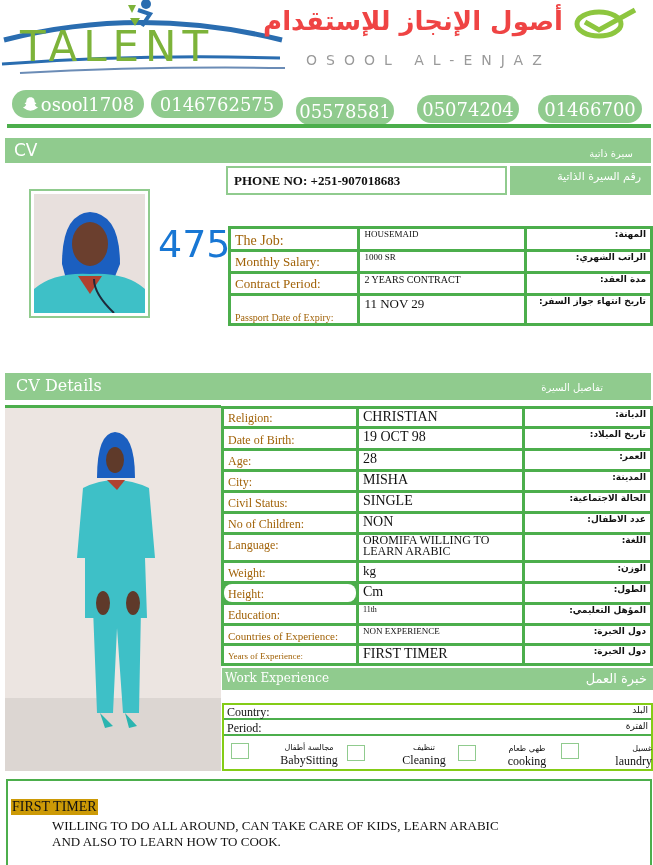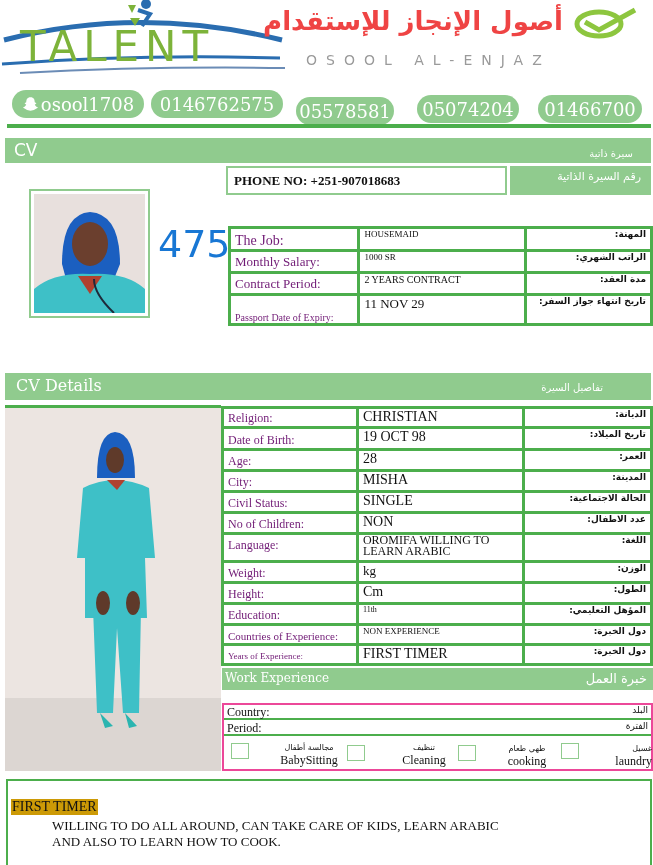--- a/index.html
+++ b/index.html
@@ -29,29 +29,29 @@
   .cvno-box { left: 510px; top: 166px; width: 141px; height: 29px; background: #90cb8e; color: #fff; font-family: "DejaVu Sans", sans-serif; font-size: 11px; direction: rtl; padding-right: 10px; padding-top: 4px; letter-spacing: 1px; }
 
   .photo-small { left: 29px; top: 189px; width: 121px; height: 129px; border: 2px solid #90cb8e; padding: 3px; background: #fff; }
   .photo-inner { width: 100%; height: 100%; background: #e9e1de; position: relative; overflow: hidden; }
 
   .cv-number { left: 158px; top: 222px; font-family: "DejaVu Sans", sans-serif; font-size: 38px; color: #1877d4; }
 
   
   table.grid { position: absolute; border-collapse: separate; border-spacing: 3px; background: #4cae4c; }
   table.grid td { background: #fff; padding: 0 4px; vertical-align: top; }
-  td.lbl { font-family: "Liberation Serif", serif; color: #701a75; }
+  td.lbl { font-family: "Liberation Serif", serif; color: #a16207; }
   td.val { font-family: "Liberation Serif", serif; color: #111; }
   td.ar { text-align: right; font-family: "DejaVu Sans", sans-serif; font-size: 9px; font-weight: bold; direction: rtl; vertical-align: middle; }
 
   .photo-full { left: 5px; top: 408px; width: 216px; height: 363px; background: #ece5e1; overflow: hidden; }
   .frame-top { left: 5px; top: 405px; width: 216px; height: 4px; background: #4cae4c; }
 
   .work-bar { left: 222px; top: 668px; width: 431px; height: 22px; }
-  .we-box { left: 222px; top: 703px; width: 431px; height: 68px; border: 2px solid #ec4899; }
+  .we-box { left: 222px; top: 703px; width: 431px; height: 68px; border: 2px solid #84cc16; }
   .we-row { position: absolute; left: 0; width: 100%; height: 15px; border-bottom: 2px solid #4cae4c; font-family: "Liberation Serif", serif; font-size: 12px; padding: 0 3px; display: flex; justify-content: space-between; }
   .we-row .ar { font-family: "DejaVu Sans", sans-serif; font-size: 9px; direction: rtl; }
   .chk { position: absolute; width: 18px; height: 16px; border: 1.5px solid #90cb8e; background: #fff; }
   .skill { position: absolute; text-align: center; font-family: "Liberation Serif", serif; font-size: 12px; line-height: 13px; }
   .skill .ar { font-family: "DejaVu Sans", sans-serif; font-size: 8px; direction: rtl; display: block; }
 
   .notes-box { left: 6px; top: 779px; width: 646px; height: 86px; border: 2px solid #4cae4c; border-bottom: none; }
   .notes-title { position: absolute; left: 3px; top: 18px; background: #cc9a06; font-size: 14px; padding: 0 1px; color: #111; }
   .notes-text { position: absolute; left: 44px; top: 37px; font-size: 13px; line-height: 16px; color: #111; }
 </style>
@@ -216,21 +216,21 @@
         <td class="lbl" style="font-size:12px;padding-top:3px;">Language:</td>
         <td class="val" style="font-size:12px;line-height:11px;">OROMIFA WILLING TO LEARN ARABIC</td>
         <td class="ar">اللغة:</td>
       </tr>
   <tr style="height:17px;">
         <td class="lbl" style="font-size:12px;padding-top:3px;">Weight:</td>
         <td class="val" style="font-size:13px;">kg</td>
         <td class="ar">الوزن:</td>
       </tr>
   <tr style="height:17px;">
-        <td class="lbl" style="font-size:12px;padding-top:3px;">Height:</td>
+        <td class="lbl" style="font-size:12px;padding-top:3px;border-radius:8px;">Height:</td>
         <td class="val" style="font-size:14px;">Cm</td>
         <td class="ar">الطول:</td>
       </tr>
   <tr style="height:17px;">
         <td class="lbl" style="font-size:12px;padding-top:3px;">Education:</td>
         <td class="val" style="font-size:8px;">11th</td>
         <td class="ar">المؤهل التعليمي:</td>
       </tr>
   <tr style="height:17px;">
         <td class="lbl" style="font-size:11px;padding-top:4px;">Countries of Experience:</td>

